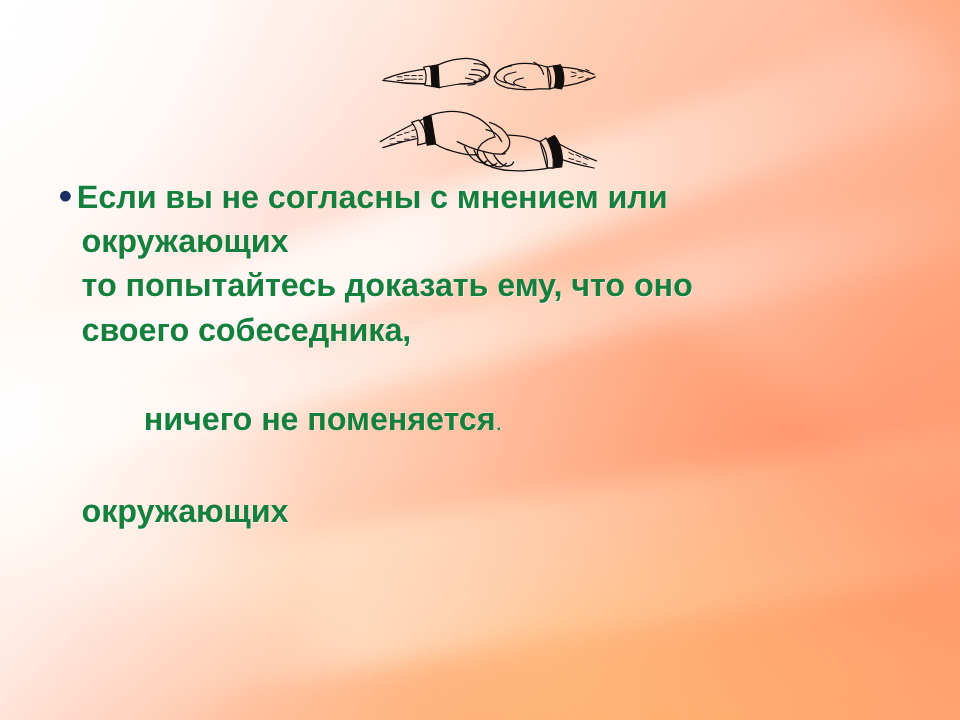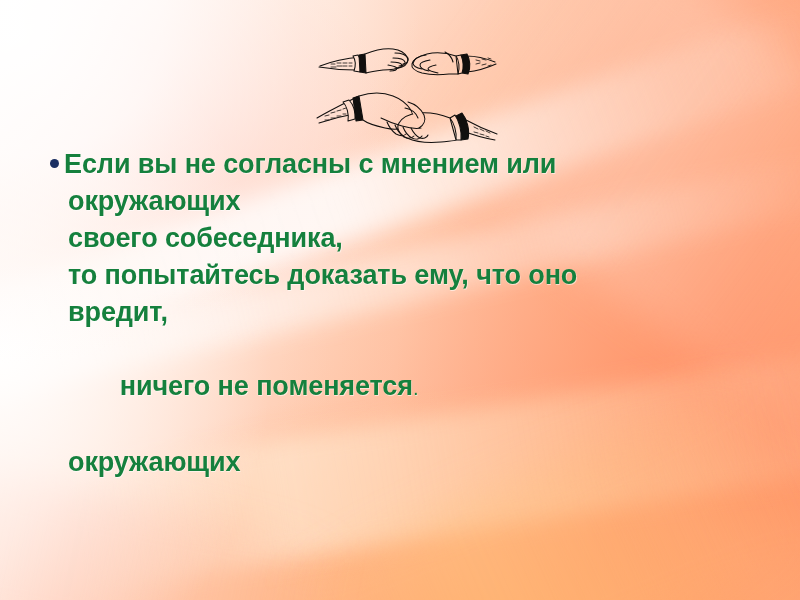--- a/index.html
+++ b/index.html
@@ -303,25 +303,24 @@
 
   <div id="textblock">
 
     <div class="bullet-row">
       <span class="bullet"></span>
       <span class="line">Если вы не согласны с мнением или</span>
     </div>
 
     <div class="line indent">окружающих</div>
 
+    <div class="line indent">то попытайтесь доказать ему, что оно</div>
+
     <div class="line indent">своего собеседника,</div>
 
-    <div class="line indent">то попытайтесь доказать ему, что оно</div>
-
-    <div class="line indent">вредит,</div>
 
 
     <div class="line indent">
       <span> ничего не поменяется</span><span class="period">.</span>
     </div>
 
     <div class="line indent">окружающих</div>
 
   </div>
 

